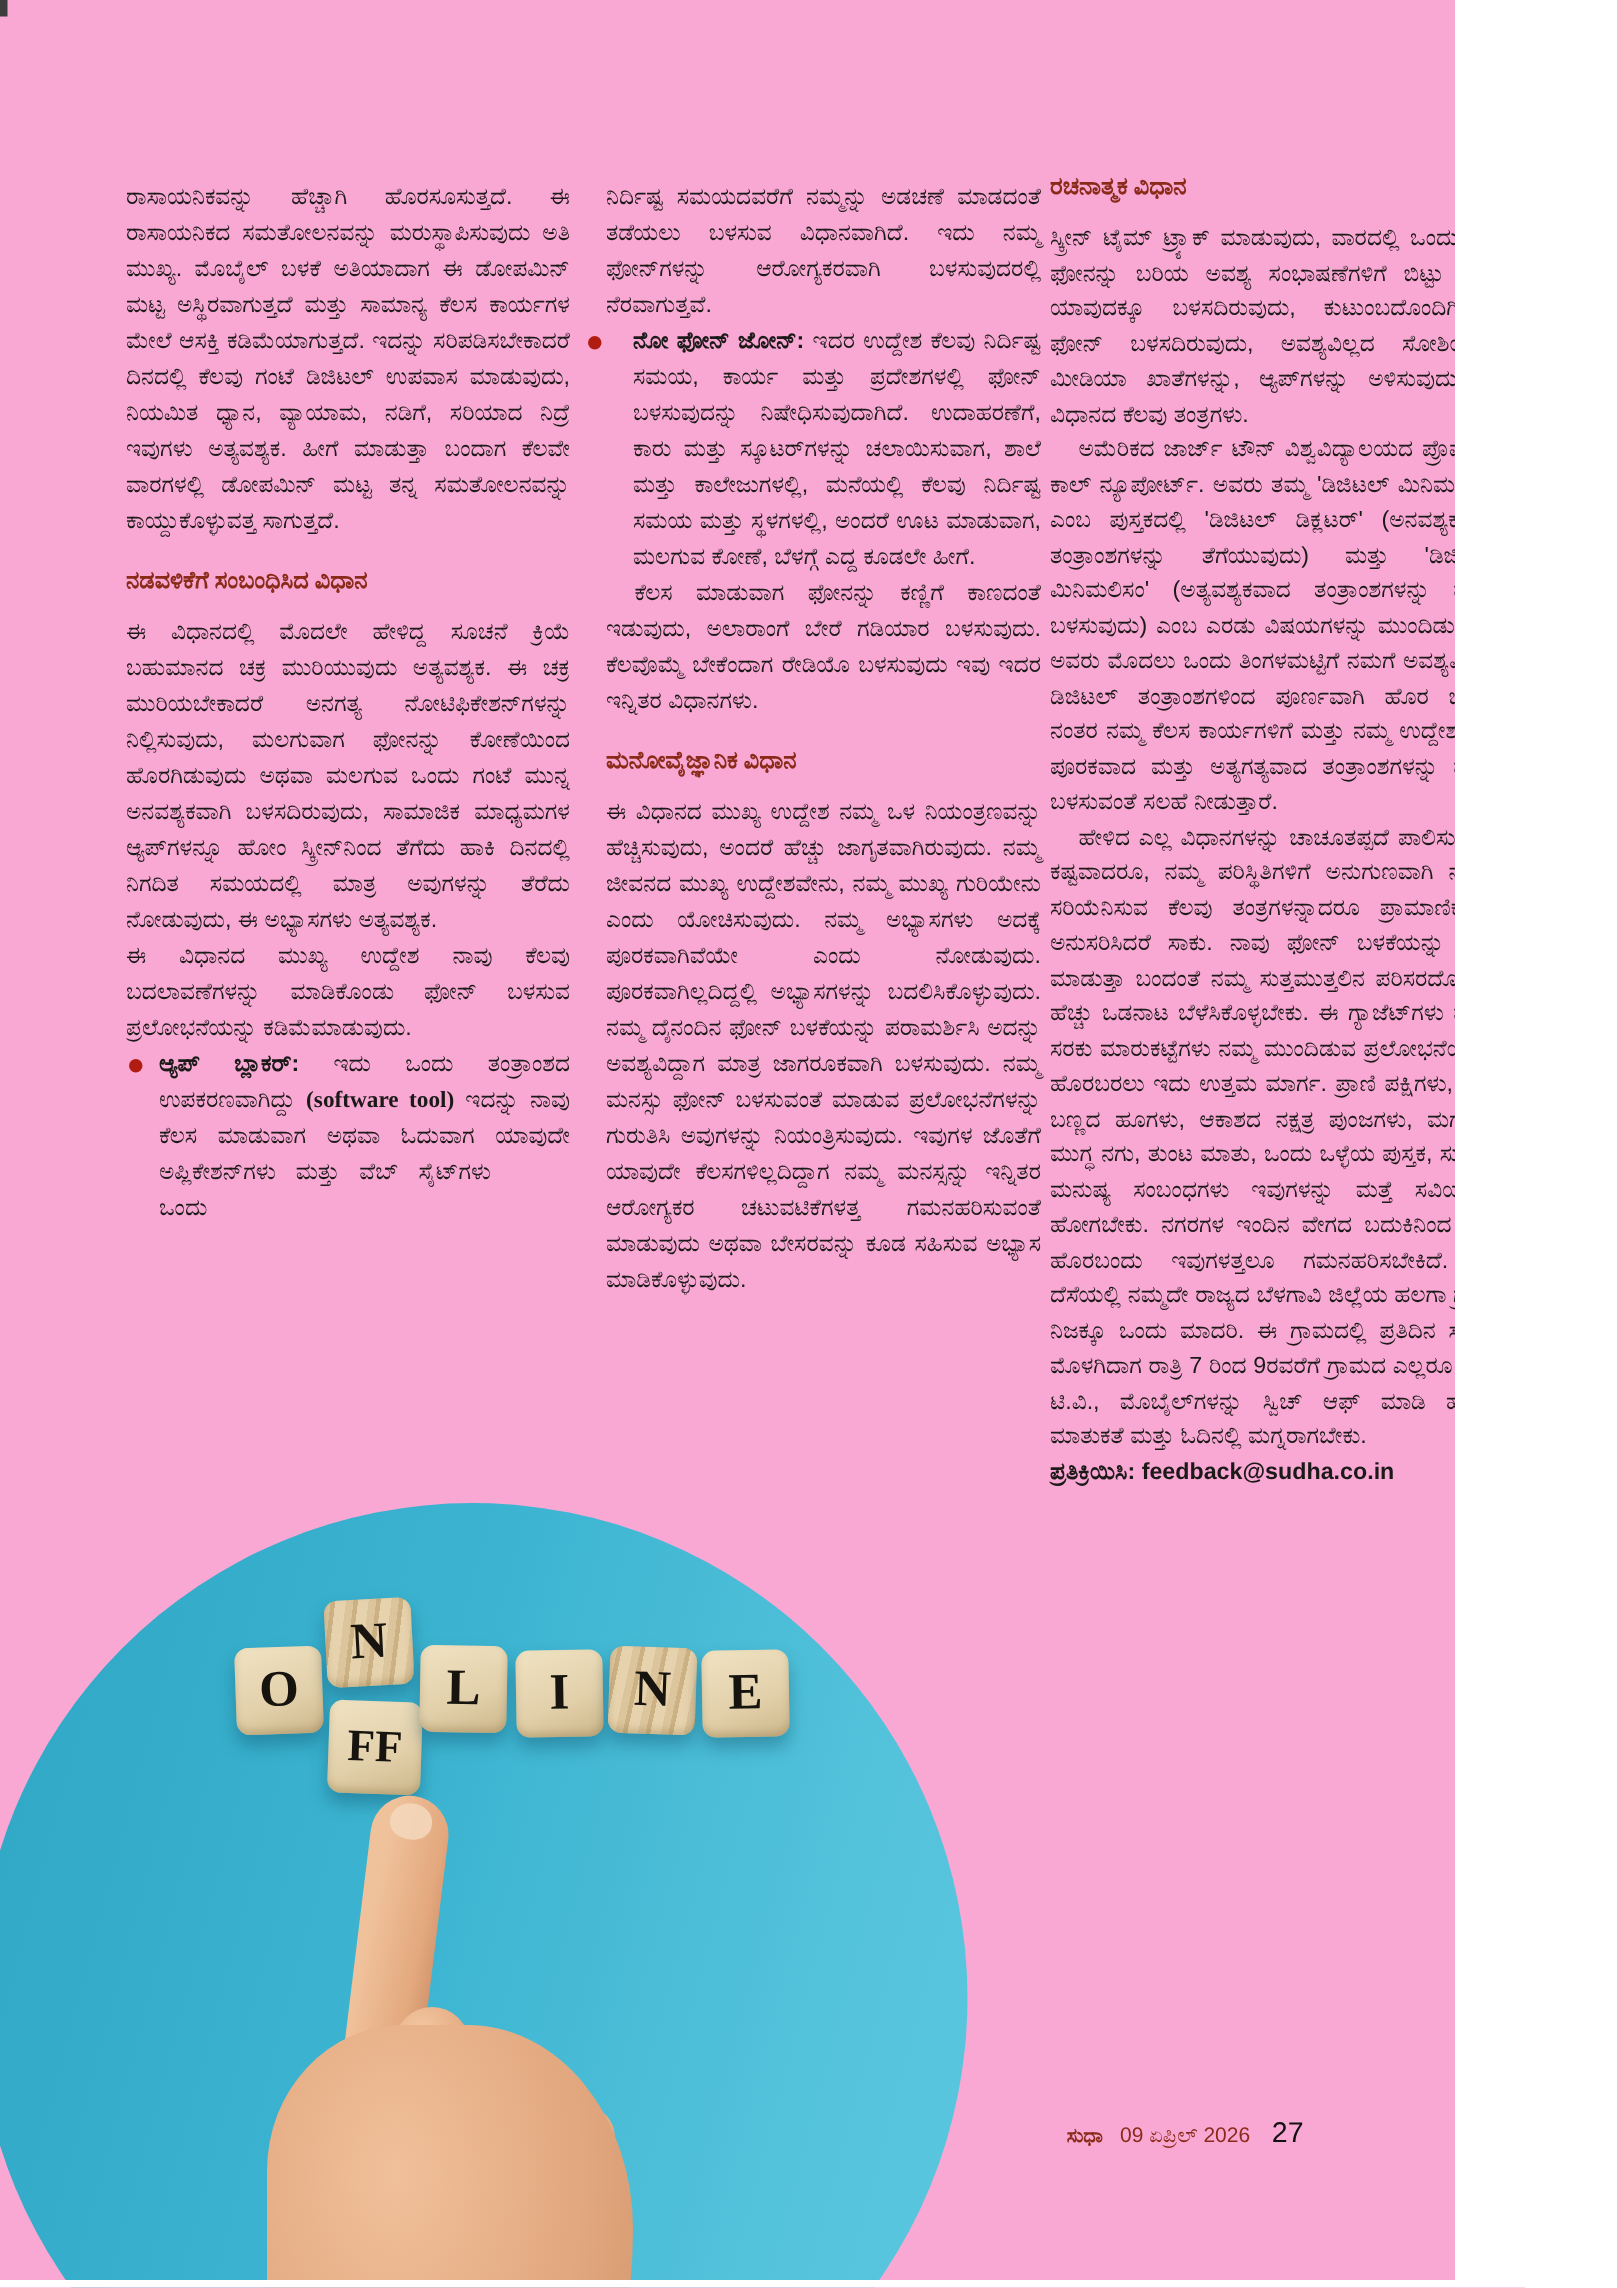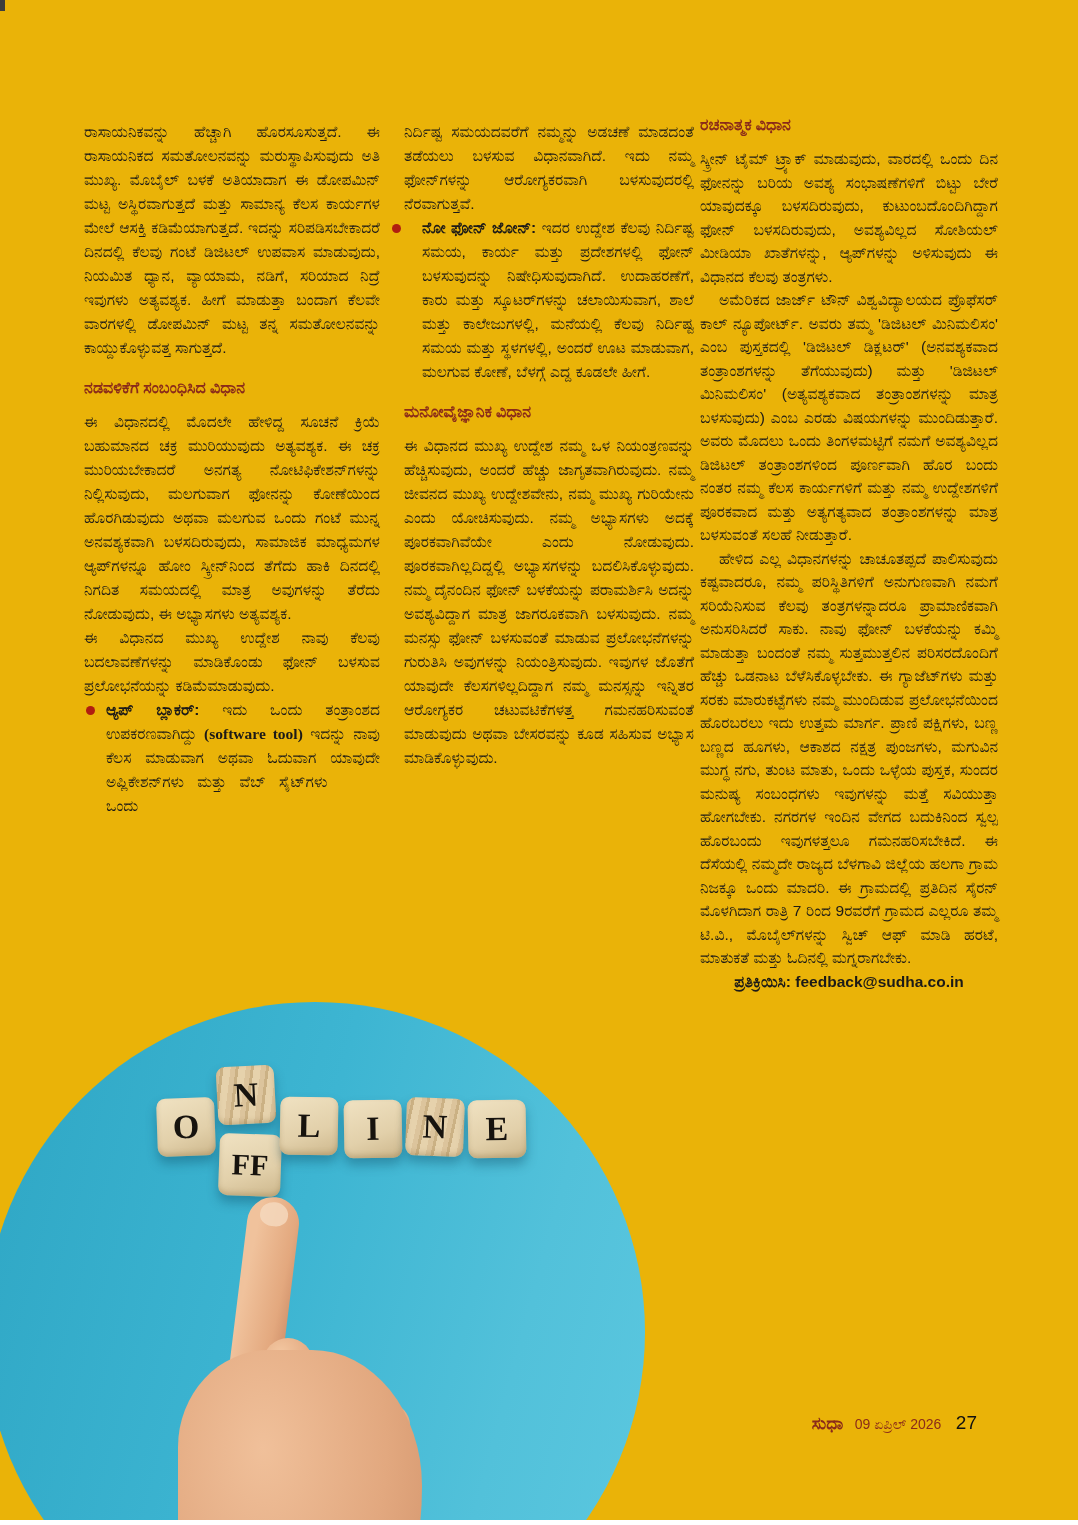--- a/index.html
+++ b/index.html
@@ -1,16 +1,16 @@
 <!DOCTYPE html>
 <html><head>
 <meta charset="utf-8">
 <style>
   html,body{margin:0;padding:0;}
-  .page{position:relative;width:1078px;height:1525px;background:#eab308;overflow:hidden;
+  .page{position:relative;width:970px;height:1525px;background:#f9a8d4;overflow:hidden;
         font-family:"Liberation Sans",sans-serif;color:#1c1a18;}
   .corner-mark{position:absolute;left:0;top:0;width:5px;height:11px;background:#3d3d3d;}
 
   
   .col{position:absolute;font-size:15.5px;line-height:24px;}
   .col p{margin:0;}
   .j{text-align:justify;}
   .c1{left:84px;top:120px;width:296px;}
   .c2{left:404px;top:120px;width:290px;}
   .c3{left:700px;top:112px;width:298px;line-height:23.5px;}
@@ -63,23 +63,23 @@
     border-radius:38% 46% 40% 30% / 30% 42% 60% 45%;}
   .knuckle{position:absolute;border-radius:50%;
     background:radial-gradient(circle at 35% 30%,#f3c7a1,#e2a87f 70%);}
   .k1{left:278px;top:336px;width:50px;height:50px;}
   .k2{left:322px;top:353px;width:46px;height:48px;}
   .k3{left:362px;top:380px;width:42px;height:44px;}
   .k4{left:385px;top:402px;width:40px;height:42px;}
   .bottom-strip{position:absolute;left:0;bottom:0;width:100%;height:5px;background:#fff;z-index:3;}
 
   
-  .byline{text-align:center;font-weight:bold;margin-top:8px;}
+  .byline{text-align:left;font-weight:bold;margin-top:8px;}
   .footer{position:absolute;top:1412px;right:101px;text-align:right;z-index:4;}
-  .footer .mag{color:#8a2b1a;font-weight:bold;font-size:17px;margin-top:10px;}
+  .footer .mag{color:#8a2b1a;font-weight:bold;font-size:13px;margin-top:10px;}
   .footer .date{color:#8a2b1a;font-size:14px;margin-left:7px;}
   .footer .pnum{color:#111;font-weight:normal;font-size:19px;margin-left:10px;}
 </style>
 </head>
 <body>
 
 <div class="page">
   <div class="corner-mark"></div>
 
   <div class="col c1">
@@ -96,20 +96,21 @@
   </div>
 
   <div class="col c2">
     <p class="j">ನಿರ್ದಿಷ್ಟ ಸಮಯದವರೆಗೆ ನಮ್ಮನ್ನು ಅಡಚಣೆ ಮಾಡದಂತೆ ತಡೆಯಲು ಬಳಸುವ ವಿಧಾನವಾಗಿದೆ. ಇದು ನಮ್ಮ ಫೋನ್‌ಗಳನ್ನು ಆರೋಗ್ಯಕರವಾಗಿ ಬಳಸುವುದರಲ್ಲಿ ನೆರವಾಗುತ್ತವೆ.</p>
     <div class="bullet">
       <span class="dot"></span>
       <p class="j">
         <b class="blabel">ನೋ ಫೋನ್ ಜೋನ್: </b><span>ಇದರ ಉದ್ದೇಶ ಕೆಲವು ನಿರ್ದಿಷ್ಟ ಸಮಯ, ಕಾರ್ಯ ಮತ್ತು ಪ್ರದೇಶಗಳಲ್ಲಿ ಫೋನ್ ಬಳಸುವುದನ್ನು ನಿಷೇಧಿಸುವುದಾಗಿದೆ. ಉದಾಹರಣೆಗೆ, ಕಾರು ಮತ್ತು ಸ್ಕೂಟರ್‌ಗಳನ್ನು ಚಲಾಯಿಸುವಾಗ, ಶಾಲೆ ಮತ್ತು ಕಾಲೇಜುಗಳಲ್ಲಿ, ಮನೆಯಲ್ಲಿ ಕೆಲವು ನಿರ್ದಿಷ್ಟ ಸಮಯ ಮತ್ತು ಸ್ಥಳಗಳಲ್ಲಿ, ಅಂದರೆ ಊಟ ಮಾಡುವಾಗ, ಮಲಗುವ ಕೋಣೆ, ಬೆಳಗ್ಗೆ ಎದ್ದ ಕೂಡಲೇ ಹೀಗೆ.</span>
       </p>
     </div>
+    <p class="j indent">ಕೆಲಸ ಮಾಡುವಾಗ ಫೋನನ್ನು ಕಣ್ಣಿಗೆ ಕಾಣದಂತೆ ಇಡುವುದು, ಅಲಾರಾಂಗೆ ಬೇರೆ ಗಡಿಯಾರ ಬಳಸುವುದು. ಕೆಲವೊಮ್ಮೆ ಬೇಕೆಂದಾಗ ರೇಡಿಯೊ ಬಳಸುವುದು ಇವು ಇದರ ಇನ್ನಿತರ ವಿಧಾನಗಳು.</p>
     <h2 class="sec">ಮನೋವೈಜ್ಞಾನಿಕ ವಿಧಾನ</h2>
     <p class="j">
       <span class="float-col2"></span><span>ಈ ವಿಧಾನದ ಮುಖ್ಯ ಉದ್ದೇಶ ನಮ್ಮ ಒಳ ನಿಯಂತ್ರಣವನ್ನು ಹೆಚ್ಚಿಸುವುದು, ಅಂದರೆ ಹೆಚ್ಚು ಜಾಗೃತವಾಗಿರುವುದು. ನಮ್ಮ ಜೀವನದ ಮುಖ್ಯ ಉದ್ದೇಶವೇನು, ನಮ್ಮ ಮುಖ್ಯ ಗುರಿಯೇನು ಎಂದು ಯೋಚಿಸುವುದು. ನಮ್ಮ ಅಭ್ಯಾಸಗಳು ಅದಕ್ಕೆ ಪೂರಕವಾಗಿವೆಯೇ ಎಂದು ನೋಡುವುದು. ಪೂರಕವಾಗಿಲ್ಲದಿದ್ದಲ್ಲಿ ಅಭ್ಯಾಸಗಳನ್ನು ಬದಲಿಸಿಕೊಳ್ಳುವುದು. ನಮ್ಮ ದೈನಂದಿನ ಫೋನ್ ಬಳಕೆಯನ್ನು ಪರಾಮರ್ಶಿಸಿ ಅದನ್ನು ಅವಶ್ಯವಿದ್ದಾಗ ಮಾತ್ರ ಜಾಗರೂಕವಾಗಿ ಬಳಸುವುದು. ನಮ್ಮ ಮನಸ್ಸು ಫೋನ್ ಬಳಸುವಂತೆ ಮಾಡುವ ಪ್ರಲೋಭನೆಗಳನ್ನು ಗುರುತಿಸಿ ಅವುಗಳನ್ನು ನಿಯಂತ್ರಿಸುವುದು. ಇವುಗಳ ಜೊತೆಗೆ ಯಾವುದೇ ಕೆಲಸಗಳಿಲ್ಲದಿದ್ದಾಗ ನಮ್ಮ ಮನಸ್ಸನ್ನು ಇನ್ನಿತರ ಆರೋಗ್ಯಕರ ಚಟುವಟಿಕೆಗಳತ್ತ ಗಮನಹರಿಸುವಂತೆ ಮಾಡುವುದು ಅಥವಾ ಬೇಸರವನ್ನು ಕೂಡ ಸಹಿಸುವ ಅಭ್ಯಾಸ ಮಾಡಿಕೊಳ್ಳುವುದು.</span>
     </p>
   </div>
 
   <div class="col c3">
     <h2 class="sec">ರಚನಾತ್ಮಕ ವಿಧಾನ</h2>
     <p class="j">ಸ್ಕ್ರೀನ್ ಟೈಮ್ ಟ್ರ್ಯಾಕ್ ಮಾಡುವುದು, ವಾರದಲ್ಲಿ ಒಂದು ದಿನ ಫೋನನ್ನು ಬರಿಯ ಅವಶ್ಯ ಸಂಭಾಷಣೆಗಳಿಗೆ ಬಿಟ್ಟು ಬೇರೆ ಯಾವುದಕ್ಕೂ ಬಳಸದಿರುವುದು, ಕುಟುಂಬದೊಂದಿಗಿದ್ದಾಗ ಫೋನ್ ಬಳಸದಿರುವುದು, ಅವಶ್ಯವಿಲ್ಲದ ಸೋಶಿಯಲ್ ಮೀಡಿಯಾ ಖಾತೆಗಳನ್ನು, ಆ್ಯಪ್‌ಗಳನ್ನು ಅಳಿಸುವುದು ಈ ವಿಧಾನದ ಕೆಲವು ತಂತ್ರಗಳು.</p>
     <p class="j indent">ಅಮೆರಿಕದ ಜಾರ್ಜ್ ಟೌನ್ ವಿಶ್ವವಿದ್ಯಾಲಯದ ಪ್ರೊಫೆಸರ್ ಕಾಲ್ ನ್ಯೂಪೋರ್ಟ್. ಅವರು ತಮ್ಮ 'ಡಿಜಿಟಲ್ ಮಿನಿಮಲಿಸಂ' ಎಂಬ ಪುಸ್ತಕದಲ್ಲಿ 'ಡಿಜಿಟಲ್ ಡಿಕ್ಲಟರ್' (ಅನವಶ್ಯಕವಾದ ತಂತ್ರಾಂಶಗಳನ್ನು ತೆಗೆಯುವುದು) ಮತ್ತು 'ಡಿಜಿಟಲ್ ಮಿನಿಮಲಿಸಂ' (ಅತ್ಯವಶ್ಯಕವಾದ ತಂತ್ರಾಂಶಗಳನ್ನು ಮಾತ್ರ ಬಳಸುವುದು) ಎಂಬ ಎರಡು ವಿಷಯಗಳನ್ನು ಮುಂದಿಡುತ್ತಾರೆ. ಅವರು ಮೊದಲು ಒಂದು ತಿಂಗಳಮಟ್ಟಿಗೆ ನಮಗೆ ಅವಶ್ಯವಿಲ್ಲದ ಡಿಜಿಟಲ್ ತಂತ್ರಾಂಶಗಳಿಂದ ಪೂರ್ಣವಾಗಿ ಹೊರ ಬಂದು ನಂತರ ನಮ್ಮ ಕೆಲಸ ಕಾರ್ಯಗಳಿಗೆ ಮತ್ತು ನಮ್ಮ ಉದ್ದೇಶಗಳಿಗೆ ಪೂರಕವಾದ ಮತ್ತು ಅತ್ಯಗತ್ಯವಾದ ತಂತ್ರಾಂಶಗಳನ್ನು ಮಾತ್ರ ಬಳಸುವಂತೆ ಸಲಹೆ ನೀಡುತ್ತಾರೆ.</p>

